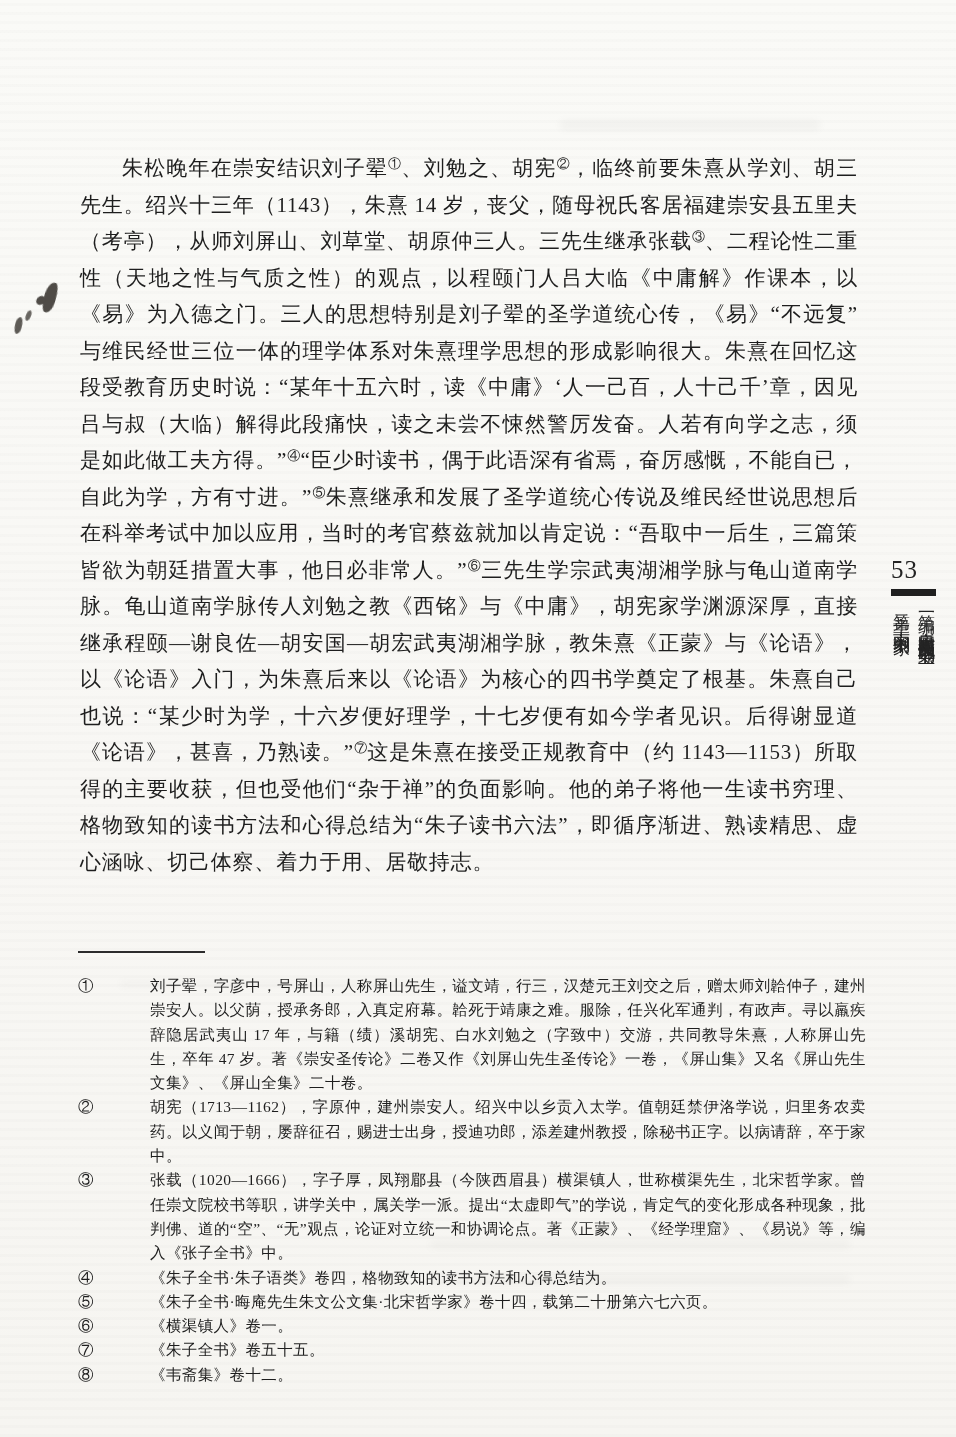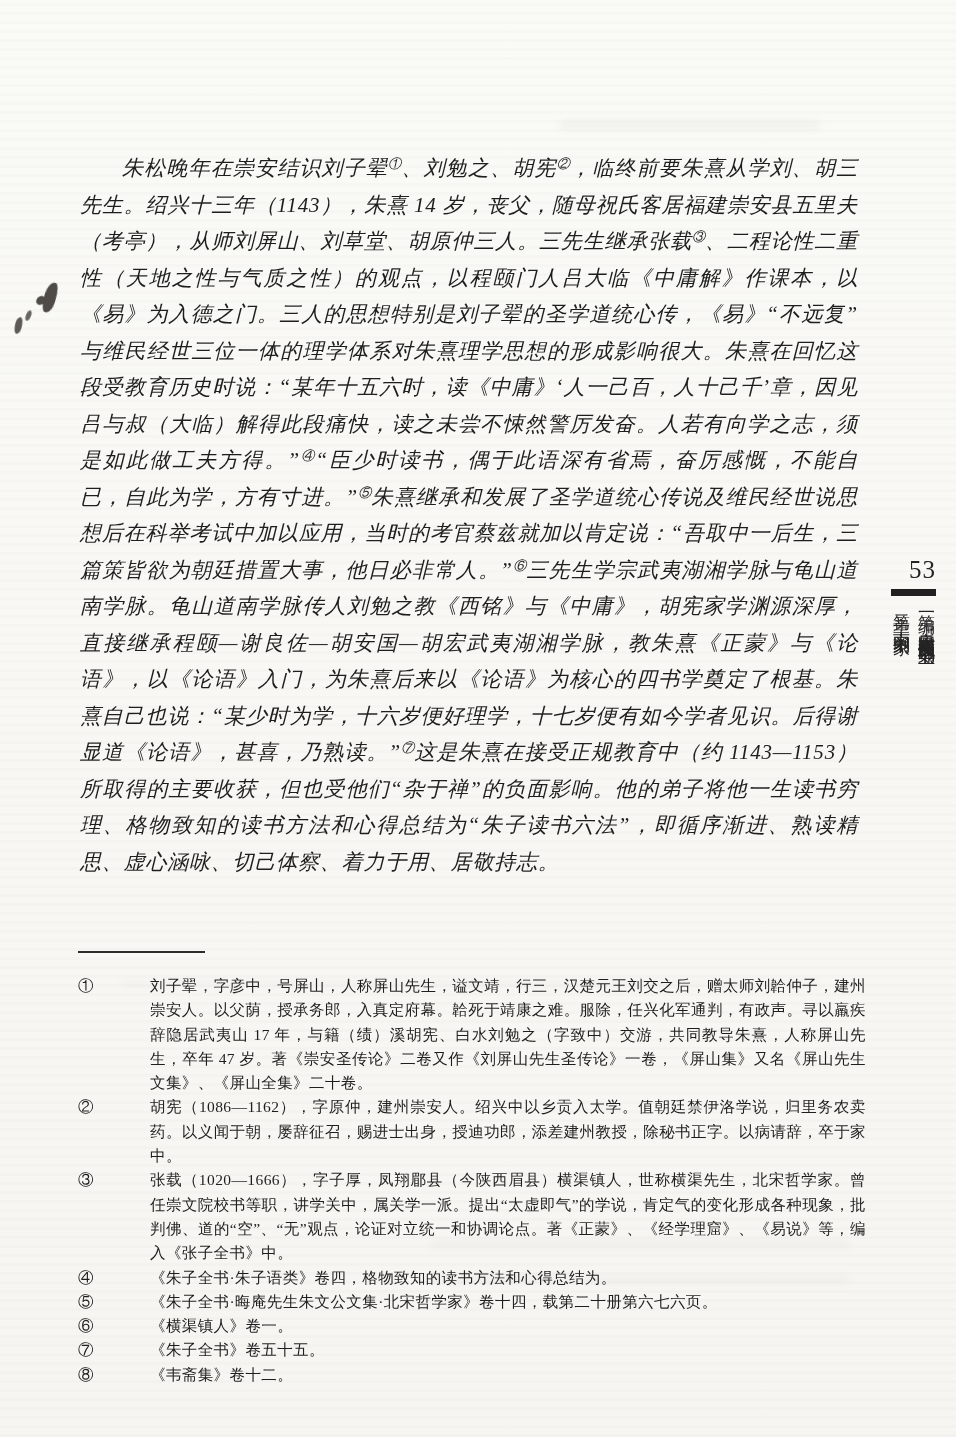--- a/index.html
+++ b/index.html
@@ -22,21 +22,21 @@
     position:absolute; background:#8d8d8a; opacity:0.07; filter:blur(3px);
     border-radius:4px; pointer-events:none;
   }
 
   
   .body-text {
     position:absolute; left:80px; top:150px; width:778px;
     font-size:21px; line-height:36.5px; letter-spacing:0.8px;
     text-align:justify; text-justify:inter-character;
   }
-  .body-text p { margin:0; text-indent:2em;font-style:italic; }
+  .body-text p { margin:0; text-indent:2em; }
   sup.fnref {
     font-size:13px; line-height:0; letter-spacing:0;
     vertical-align:7px;
   }
 
   
   .footnote-sep {
     position:absolute; left:78px; top:951px; width:127px; height:2px;
     background:#2b2b2b;
   }
@@ -45,21 +45,21 @@
     font-size:15.5px; line-height:24.3px; letter-spacing:0.4px;
     text-align:justify; text-justify:inter-character;
   }
   .footnote { display:flex; }
   .fn-num { flex:none; width:34px; }
   .fn-text { flex:1;margin-left:38px; }
 
   
   .page-num {
     position:absolute; left:891px; top:556px; width:45px;
-    text-align:right; font-size:25px; letter-spacing:1px; color:#242424;
+    text-align:left; font-size:25px; letter-spacing:1px; color:#242424;
   }
   .page-num-rule {
     position:absolute; left:891px; top:589px; width:45px; height:7px;
     background:#1f1f1f;
   }
   .margin-headings {
     position:absolute; top:601px; right:17px; height:300px;
     writing-mode:vertical-rl; text-orientation:upright;
     font-size:17px; color:#242424;
   }
@@ -108,21 +108,21 @@
     </div>
 
   <div class="footnote-sep"></div>
   <div class="footnotes" id="footnotes">
       <div class="footnote">
         <span class="fn-num">①</span>
         <span class="fn-text">刘子翚，字彦中，号屏山，人称屏山先生，谥文靖，行三，汉楚元王刘交之后，赠太师刘韐仲子，建州崇安人。以父荫，授承务郎，入真定府幕。韐死于靖康之难。服除，任兴化军通判，有政声。寻以羸疾辞隐居武夷山 17 年，与籍（绩）溪胡宪、白水刘勉之（字致中）交游，共同教导朱熹，人称屏山先生，卒年 47 岁。著《崇安圣传论》二卷又作《刘屏山先生圣传论》一卷，《屏山集》又名《屏山先生文集》、《屏山全集》二十卷。</span>
       </div>
       <div class="footnote">
         <span class="fn-num">②</span>
-        <span class="fn-text">胡宪（1086—1162），字原仲，建州崇安人。绍兴中以乡贡入太学。值朝廷禁伊洛学说，归里务农卖药。以义闻于朝，屡辞征召，赐进士出身，授迪功郎，添差建州教授，除秘书正字。以病请辞，卒于家中。</span>
+        <span class="fn-text">胡宪（1713—1162），字原仲，建州崇安人。绍兴中以乡贡入太学。值朝廷禁伊洛学说，归里务农卖药。以义闻于朝，屡辞征召，赐进士出身，授迪功郎，添差建州教授，除秘书正字。以病请辞，卒于家中。</span>
       </div>
       <div class="footnote">
         <span class="fn-num">③</span>
         <span class="fn-text">张载（1020—1666），字子厚，凤翔郿县（今陕西眉县）横渠镇人，世称横渠先生，北宋哲学家。曾任崇文院校书等职，讲学关中，属关学一派。提出“太虚即气”的学说，肯定气的变化形成各种现象，批判佛、道的“空”、“无”观点，论证对立统一和协调论点。著《正蒙》、《经学理窟》、《易说》等，编入《张子全书》中。</span>
       </div>
       <div class="footnote">
         <span class="fn-num">④</span>
         <span class="fn-text">《朱子全书·朱子语类》卷四，格物致知的读书方法和心得总结为。</span>
       </div>
       <div class="footnote">

